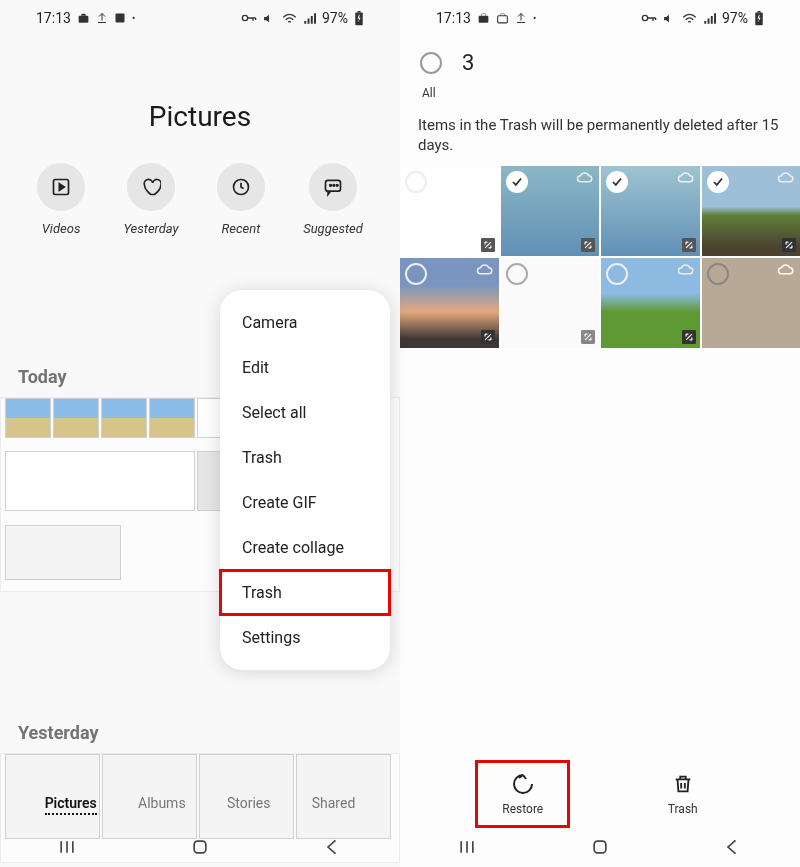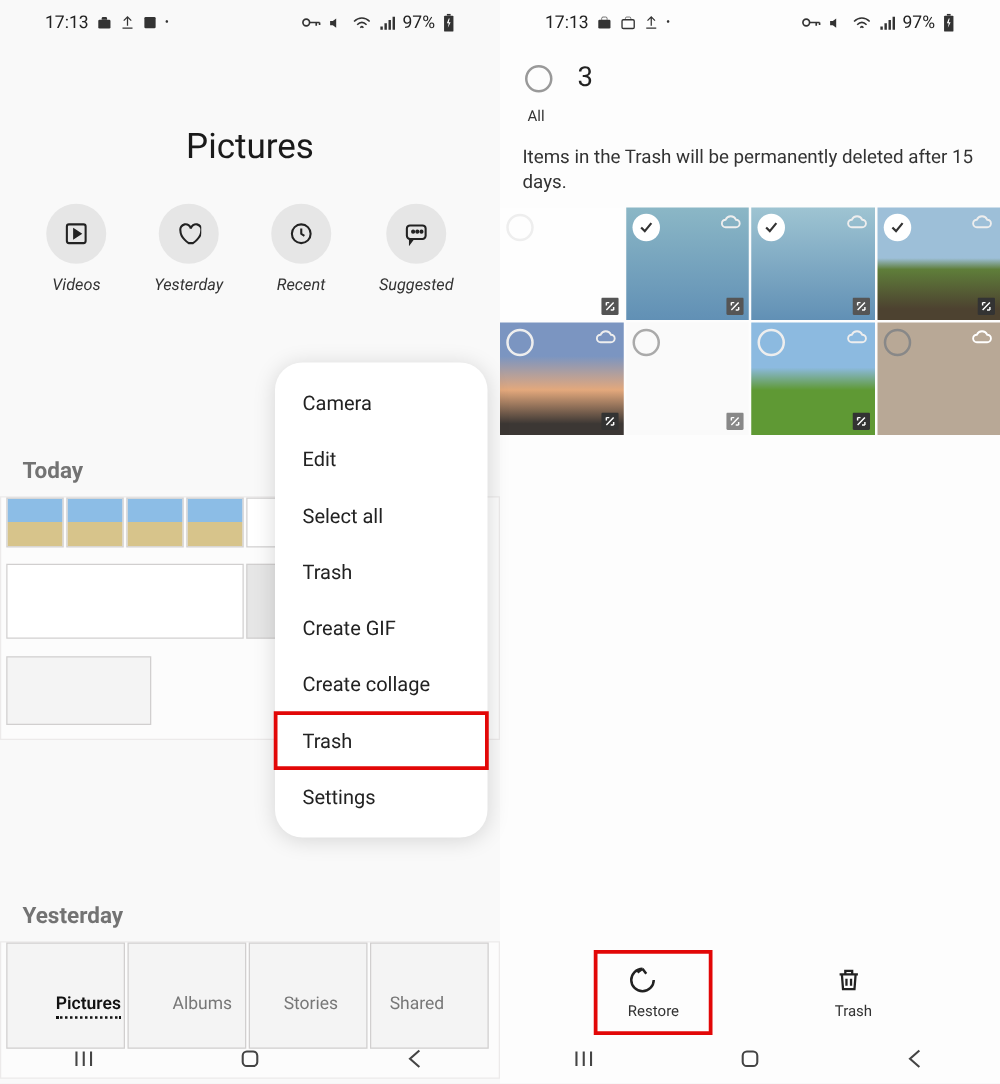--- a/index.html
+++ b/index.html
@@ -212,20 +212,21 @@
     position: absolute;
     bottom: 42px;
     left: 0; right: 0;
     display: flex;
     justify-content: space-around;
     padding: 0 40px;
   }
   .action {
     display: flex;
     flex-direction: column;
+    align-items: center;
     gap: 6px;
     padding: 9px 24px;
   }
   .action svg { stroke: #222; fill: none; stroke-width: 2; }
   .action-label { font-size: 12px; color: #333; }
   .action.highlighted {
     outline: 3px solid #e20707;
   }
 </style>
 </head>

